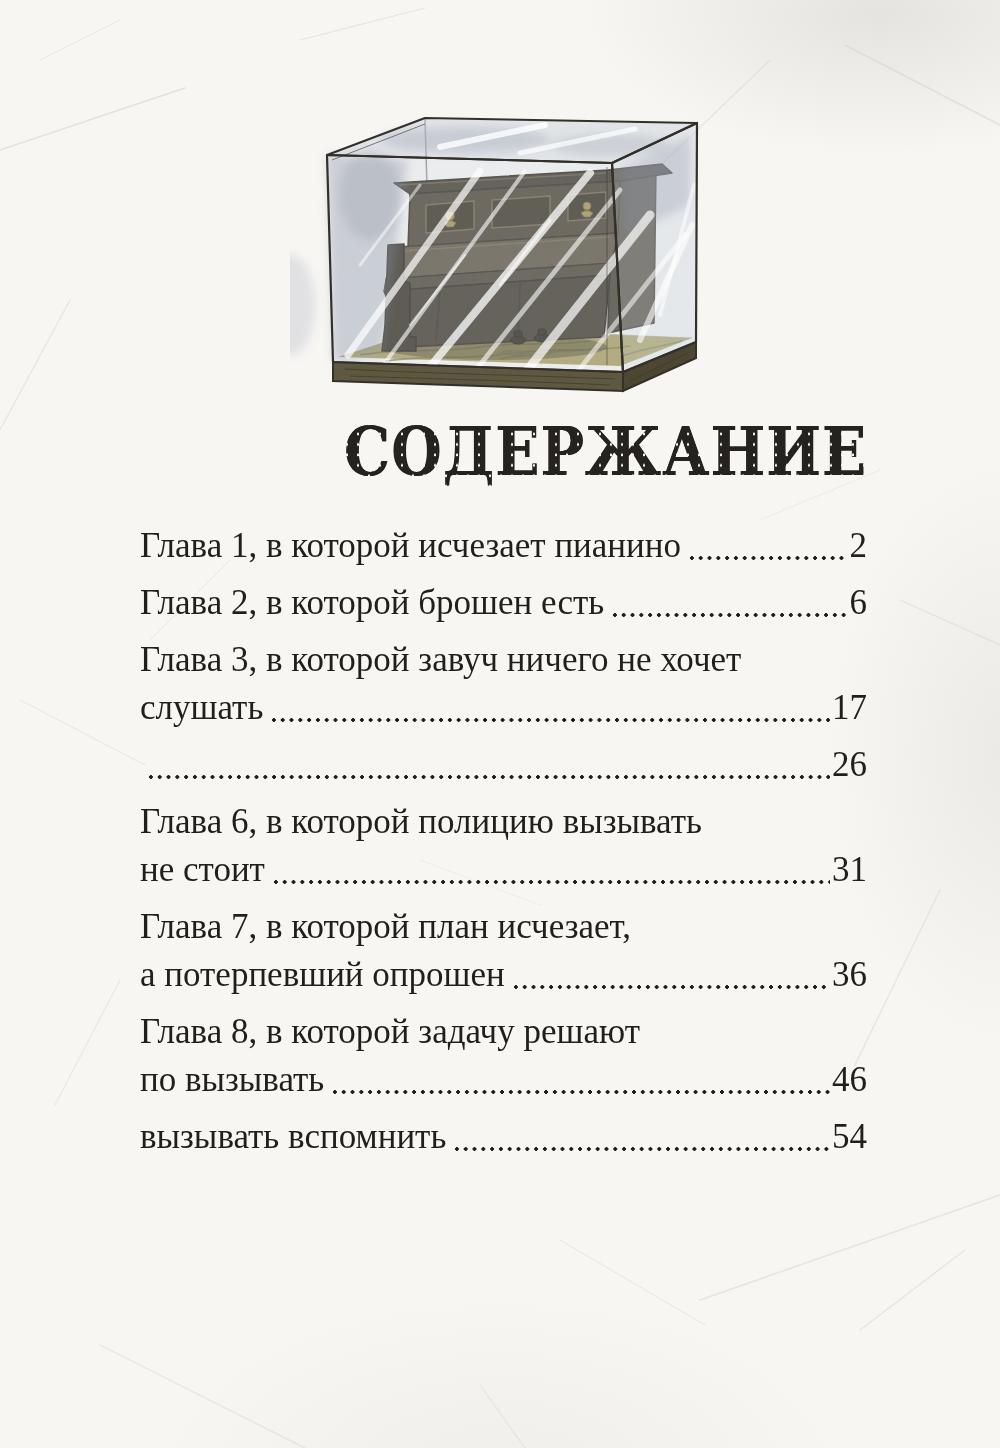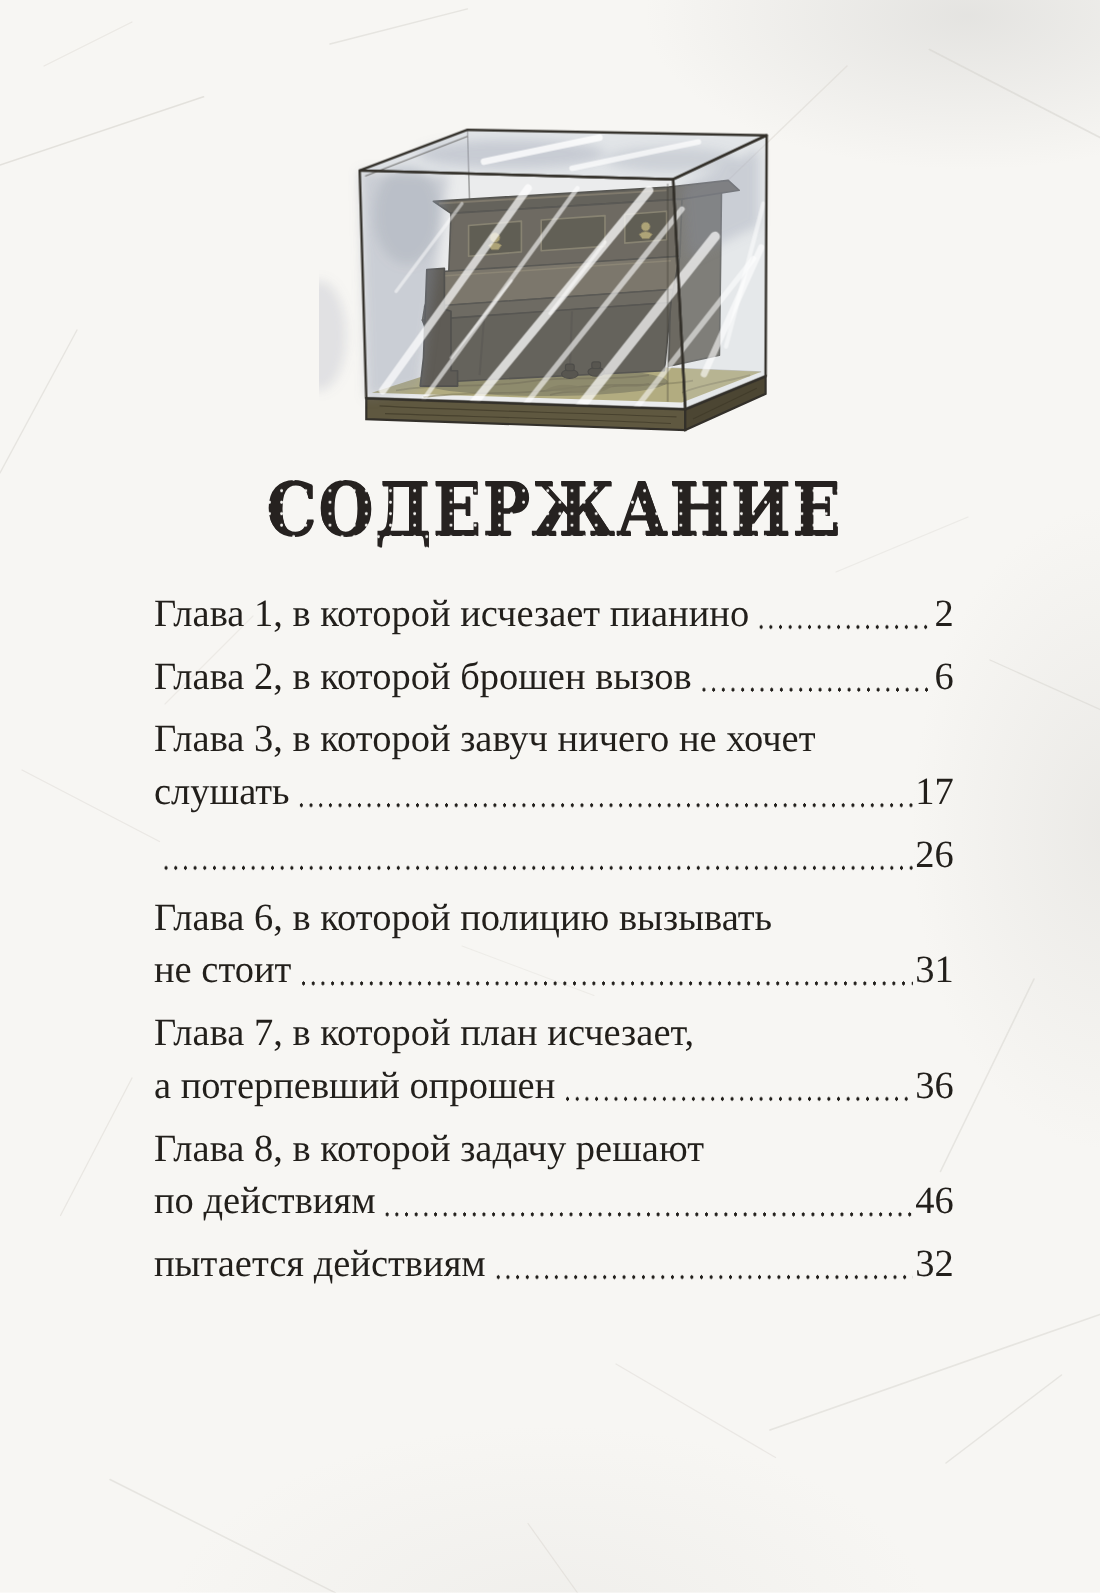--- a/index.html
+++ b/index.html
@@ -15,22 +15,22 @@
       var(--paper, #f7f6f3);
     font-family: "Liberation Serif", serif;
     color: var(--ink, #221f1b);
   }
   .texture { position:absolute; left:0; top:0; width:1000px; height:1448px; pointer-events:none; }
   .illustration { position:absolute; left:290px; top:85px; width:430px; height:310px; }
 
   .content { position:absolute; left:140px; top:414px; width:727px; }
 
   .title {
-    margin:16px 0 30px 0;
-    text-align:center;
+    margin:4px 0 30px 0;
+    text-align:right;
     font-family:"DejaVu Serif","Liberation Serif",serif;
     font-weight:bold;
     font-size:58px;
     line-height:74px;
     letter-spacing:1px;
     color: var(--title-ink, #262220);
   }
   .title-text{
     display:inline-block;
     transform: scaleY(1.16);
@@ -206,21 +206,21 @@
               <span class="txt">Глава 1, в которой исчезает пианино</span>
               <span class="dots"></span>
               <span class="pg">2</span>
             </div>
           </div>
   </div>
 
   <div class="toc-entry">
     <div class="lines">
             <div class="toc-line leader">
-              <span class="txt">Глава 2, в которой брошен вызов</span>
+              <span class="txt">Глава 2, в которой брошен есть</span>
               <span class="dots"></span>
               <span class="pg">6</span>
             </div>
           </div>
   </div>
 
   <div class="toc-entry">
     <div class="lines">
             <div class="toc-line">
               <span class="txt">Глава 3, в которой завуч ничего не хочет</span>
@@ -268,31 +268,31 @@
             </div>
           </div>
   </div>
 
   <div class="toc-entry">
     <div class="lines">
             <div class="toc-line">
               <span class="txt">Глава 8, в которой задачу решают</span>
             </div>
             <div class="toc-line leader">
-              <span class="txt">по действиям</span>
+              <span class="txt">по вызывать</span>
               <span class="dots"></span>
               <span class="pg">46</span>
             </div>
           </div>
   </div>
 
   <div class="toc-entry">
     <div class="lines">
             <div class="toc-line leader">
-              <span class="txt">пытается действиям</span>
-              <span class="dots"></span>
-              <span class="pg">32</span>
+              <span class="txt">вызывать вспомнить</span>
+              <span class="dots"></span>
+              <span class="pg">54</span>
             </div>
           </div>
   </div>
 </div>
   </div>
 </div>
 
 </body></html>

